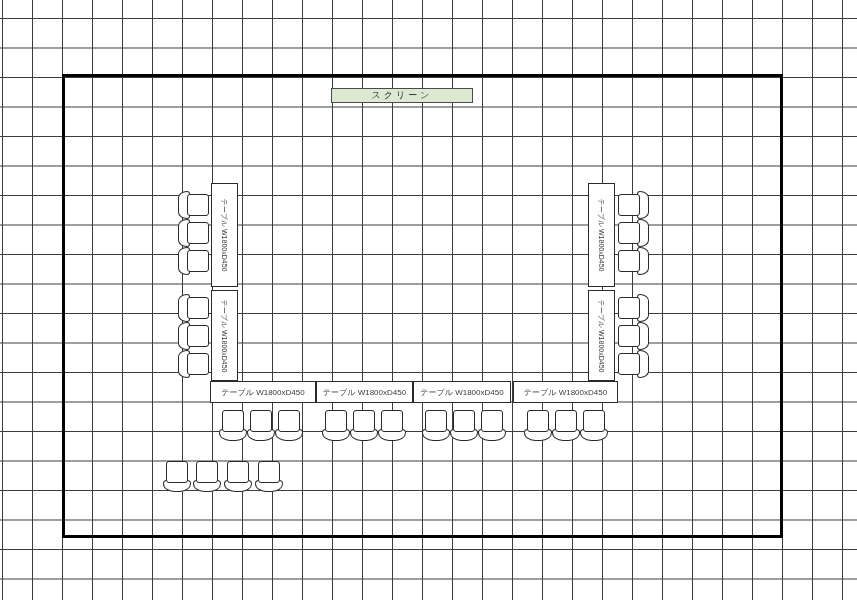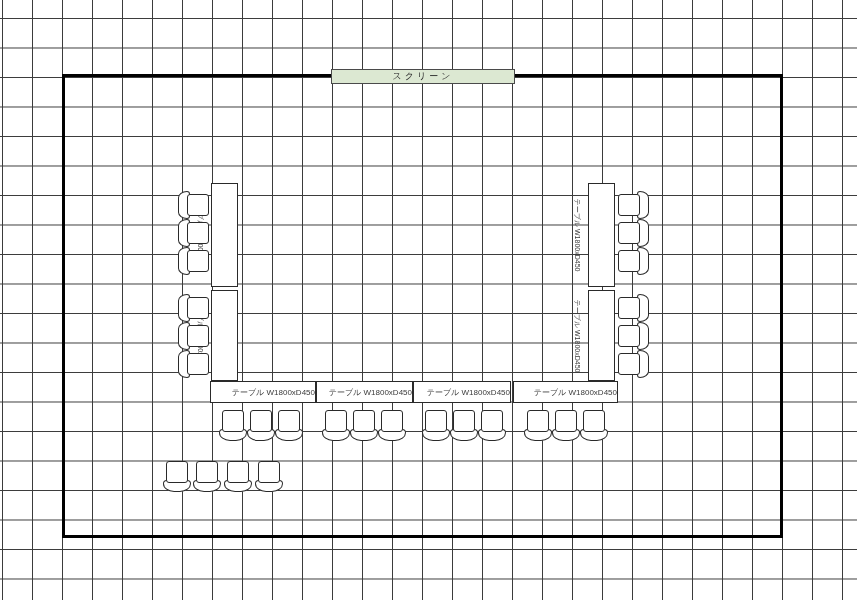--- a/index.html
+++ b/index.html
@@ -12,28 +12,28 @@
     background-size:30px 29.5px;
     background-position:2px 18px;
     font-family:"Liberation Sans", sans-serif;
     color:#333;
   }
   .room{
     position:absolute;left:62px;top:74px;width:721px;height:464px;
     border:3px solid #000;box-sizing:border-box;
   }
   .screen{
-    position:absolute;left:331px;top:69px;width:184px;height:15px;
+    position:absolute;left:331px;top:88px;width:142px;height:15px;
     background:#dce8d2;border:1px solid #4a4a4a;box-sizing:border-box;
     display:flex;align-items:center;justify-content:center;
     font-size:9px;letter-spacing:3px;color:#2f2f2f;
   }
   .table{
     position:absolute;background:#fff;border:1px solid #2a2a2a;box-sizing:border-box;
-    display:flex;align-items:center;justify-content:flex-end;
+    display:flex;align-items:center;justify-content:center;
   }
   .table .lbl{font-size:8px;color:#3a3a3a;white-space:nowrap;}
   .table-v .lbl{transform:rotate(90deg);font-size:7px;letter-spacing:0;}
   
   .chair{position:absolute;}
   .chair .seat,.chair .back{
     position:absolute;background:#fff;border:1px solid #2a2a2a;box-sizing:border-box;
   }
   .chair.up{width:28px;height:31px;}
   .chair.up .seat{left:3px;top:0;width:22px;height:22px;border-radius:3px;}

